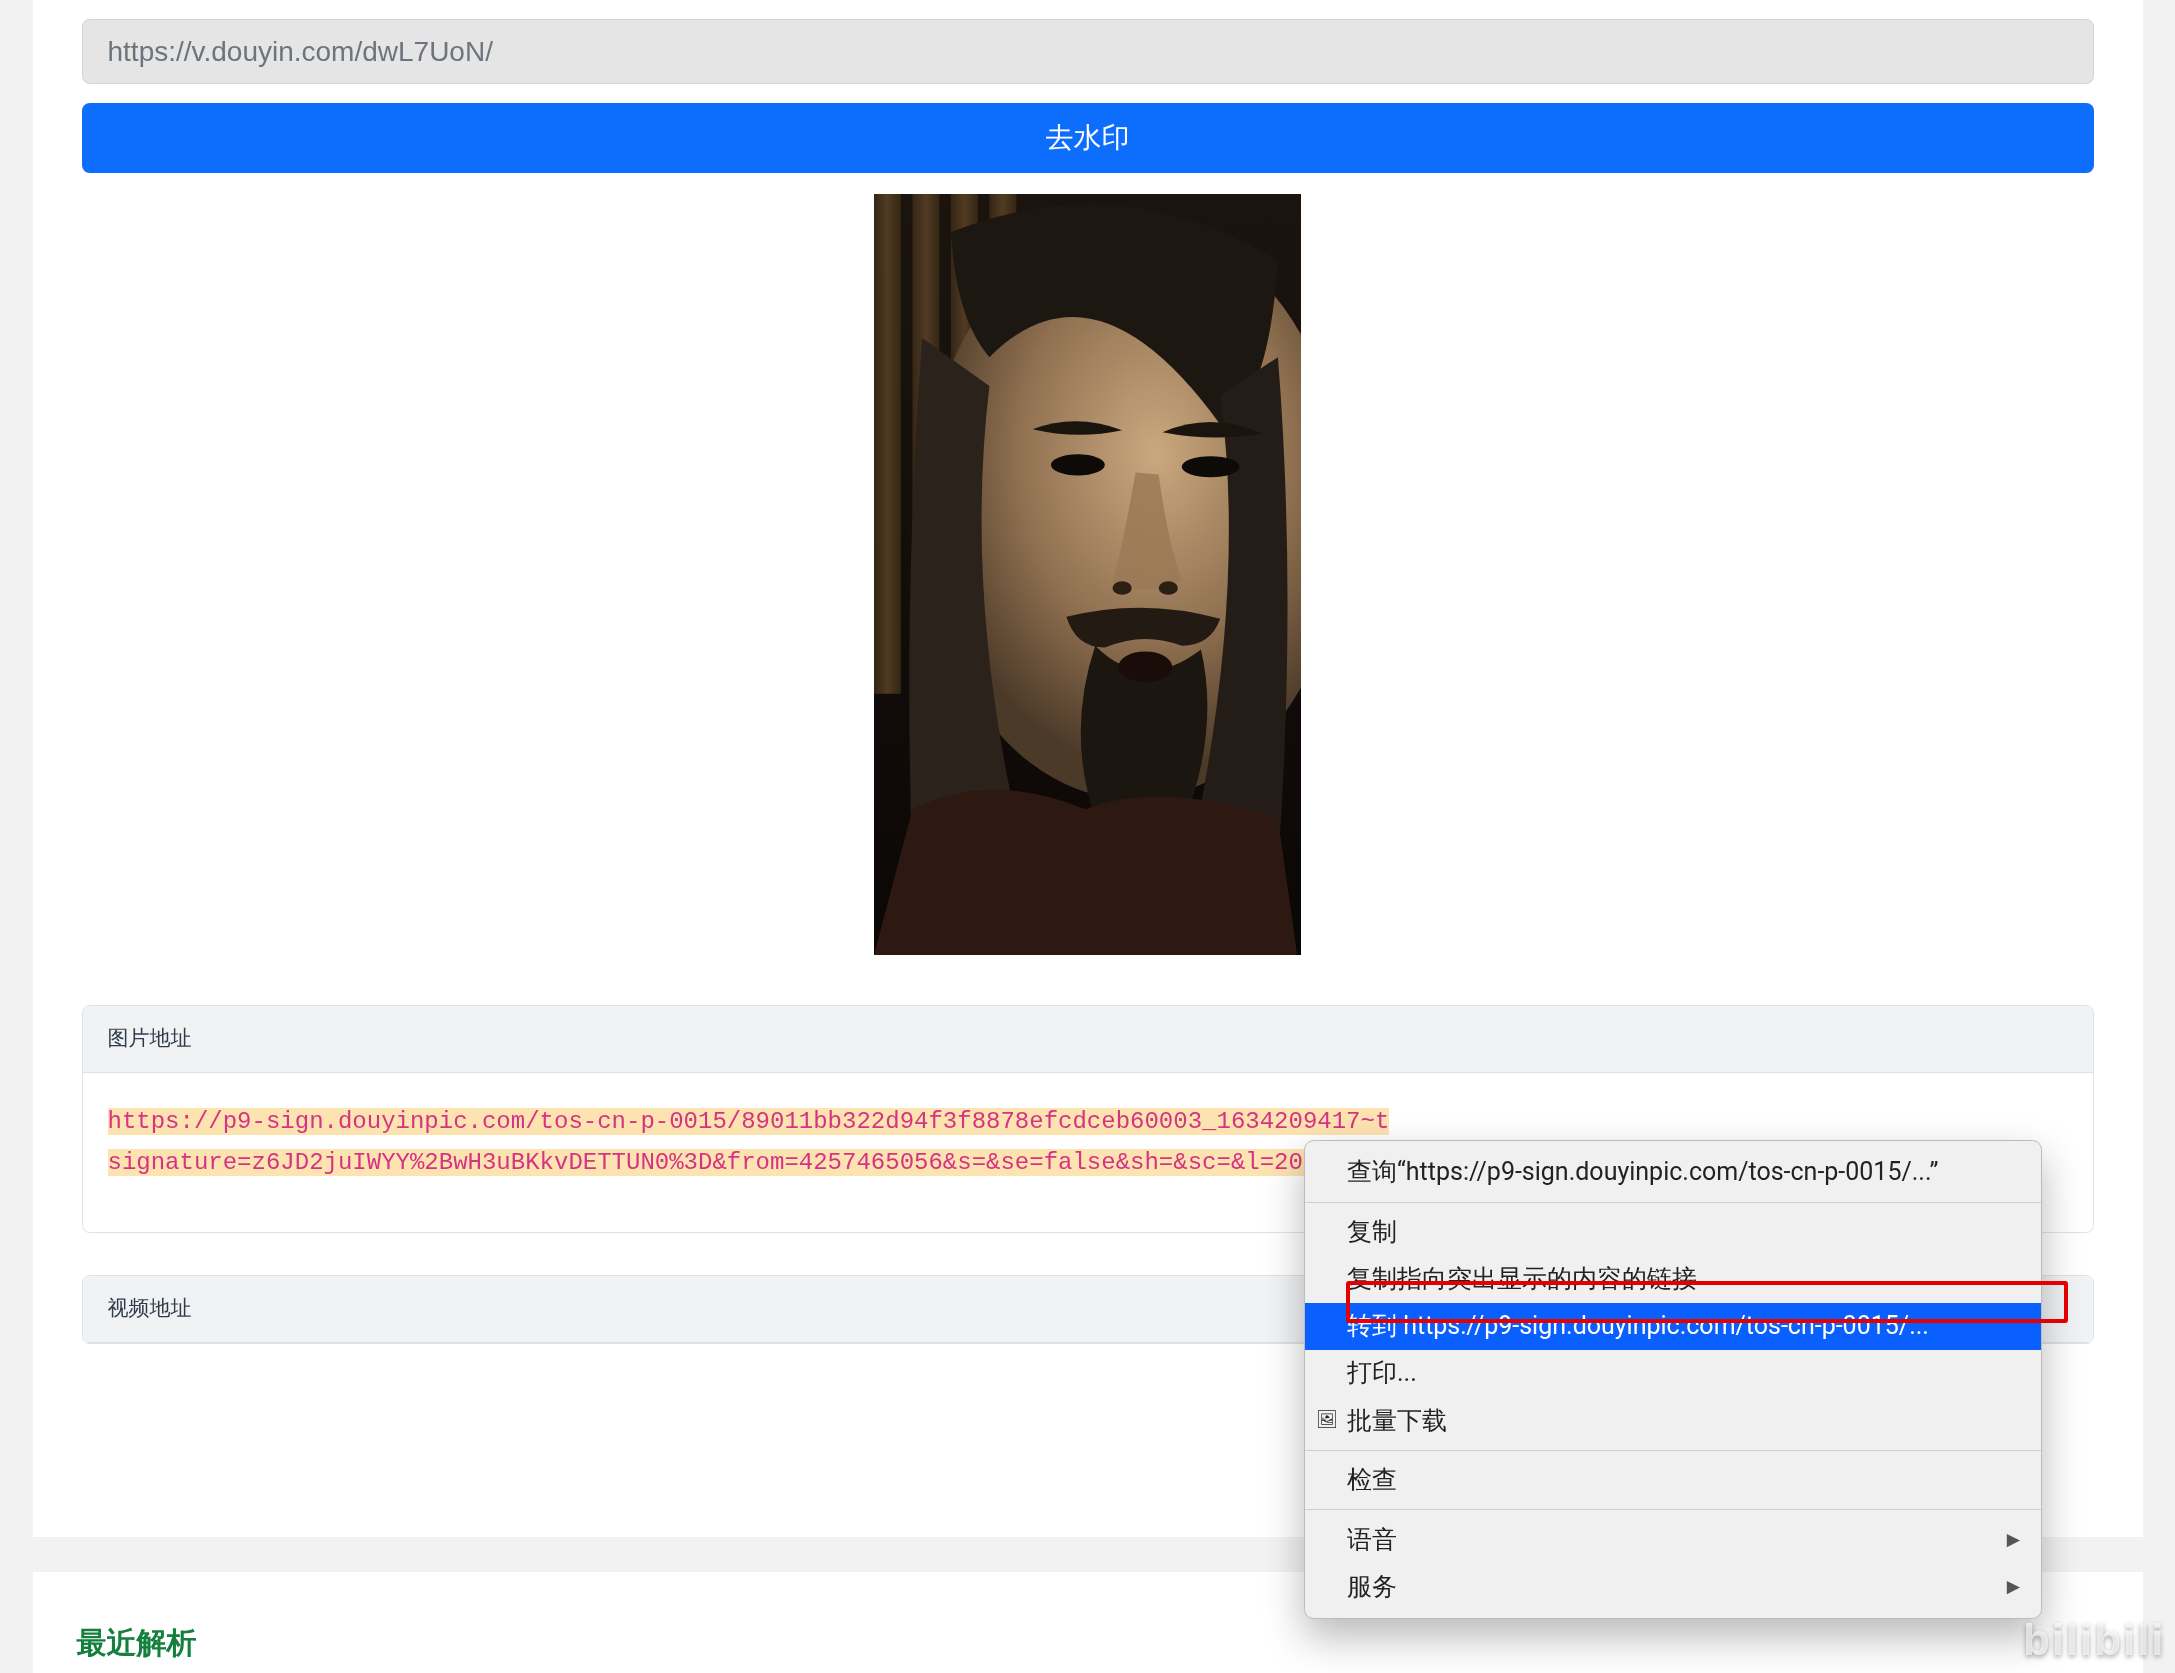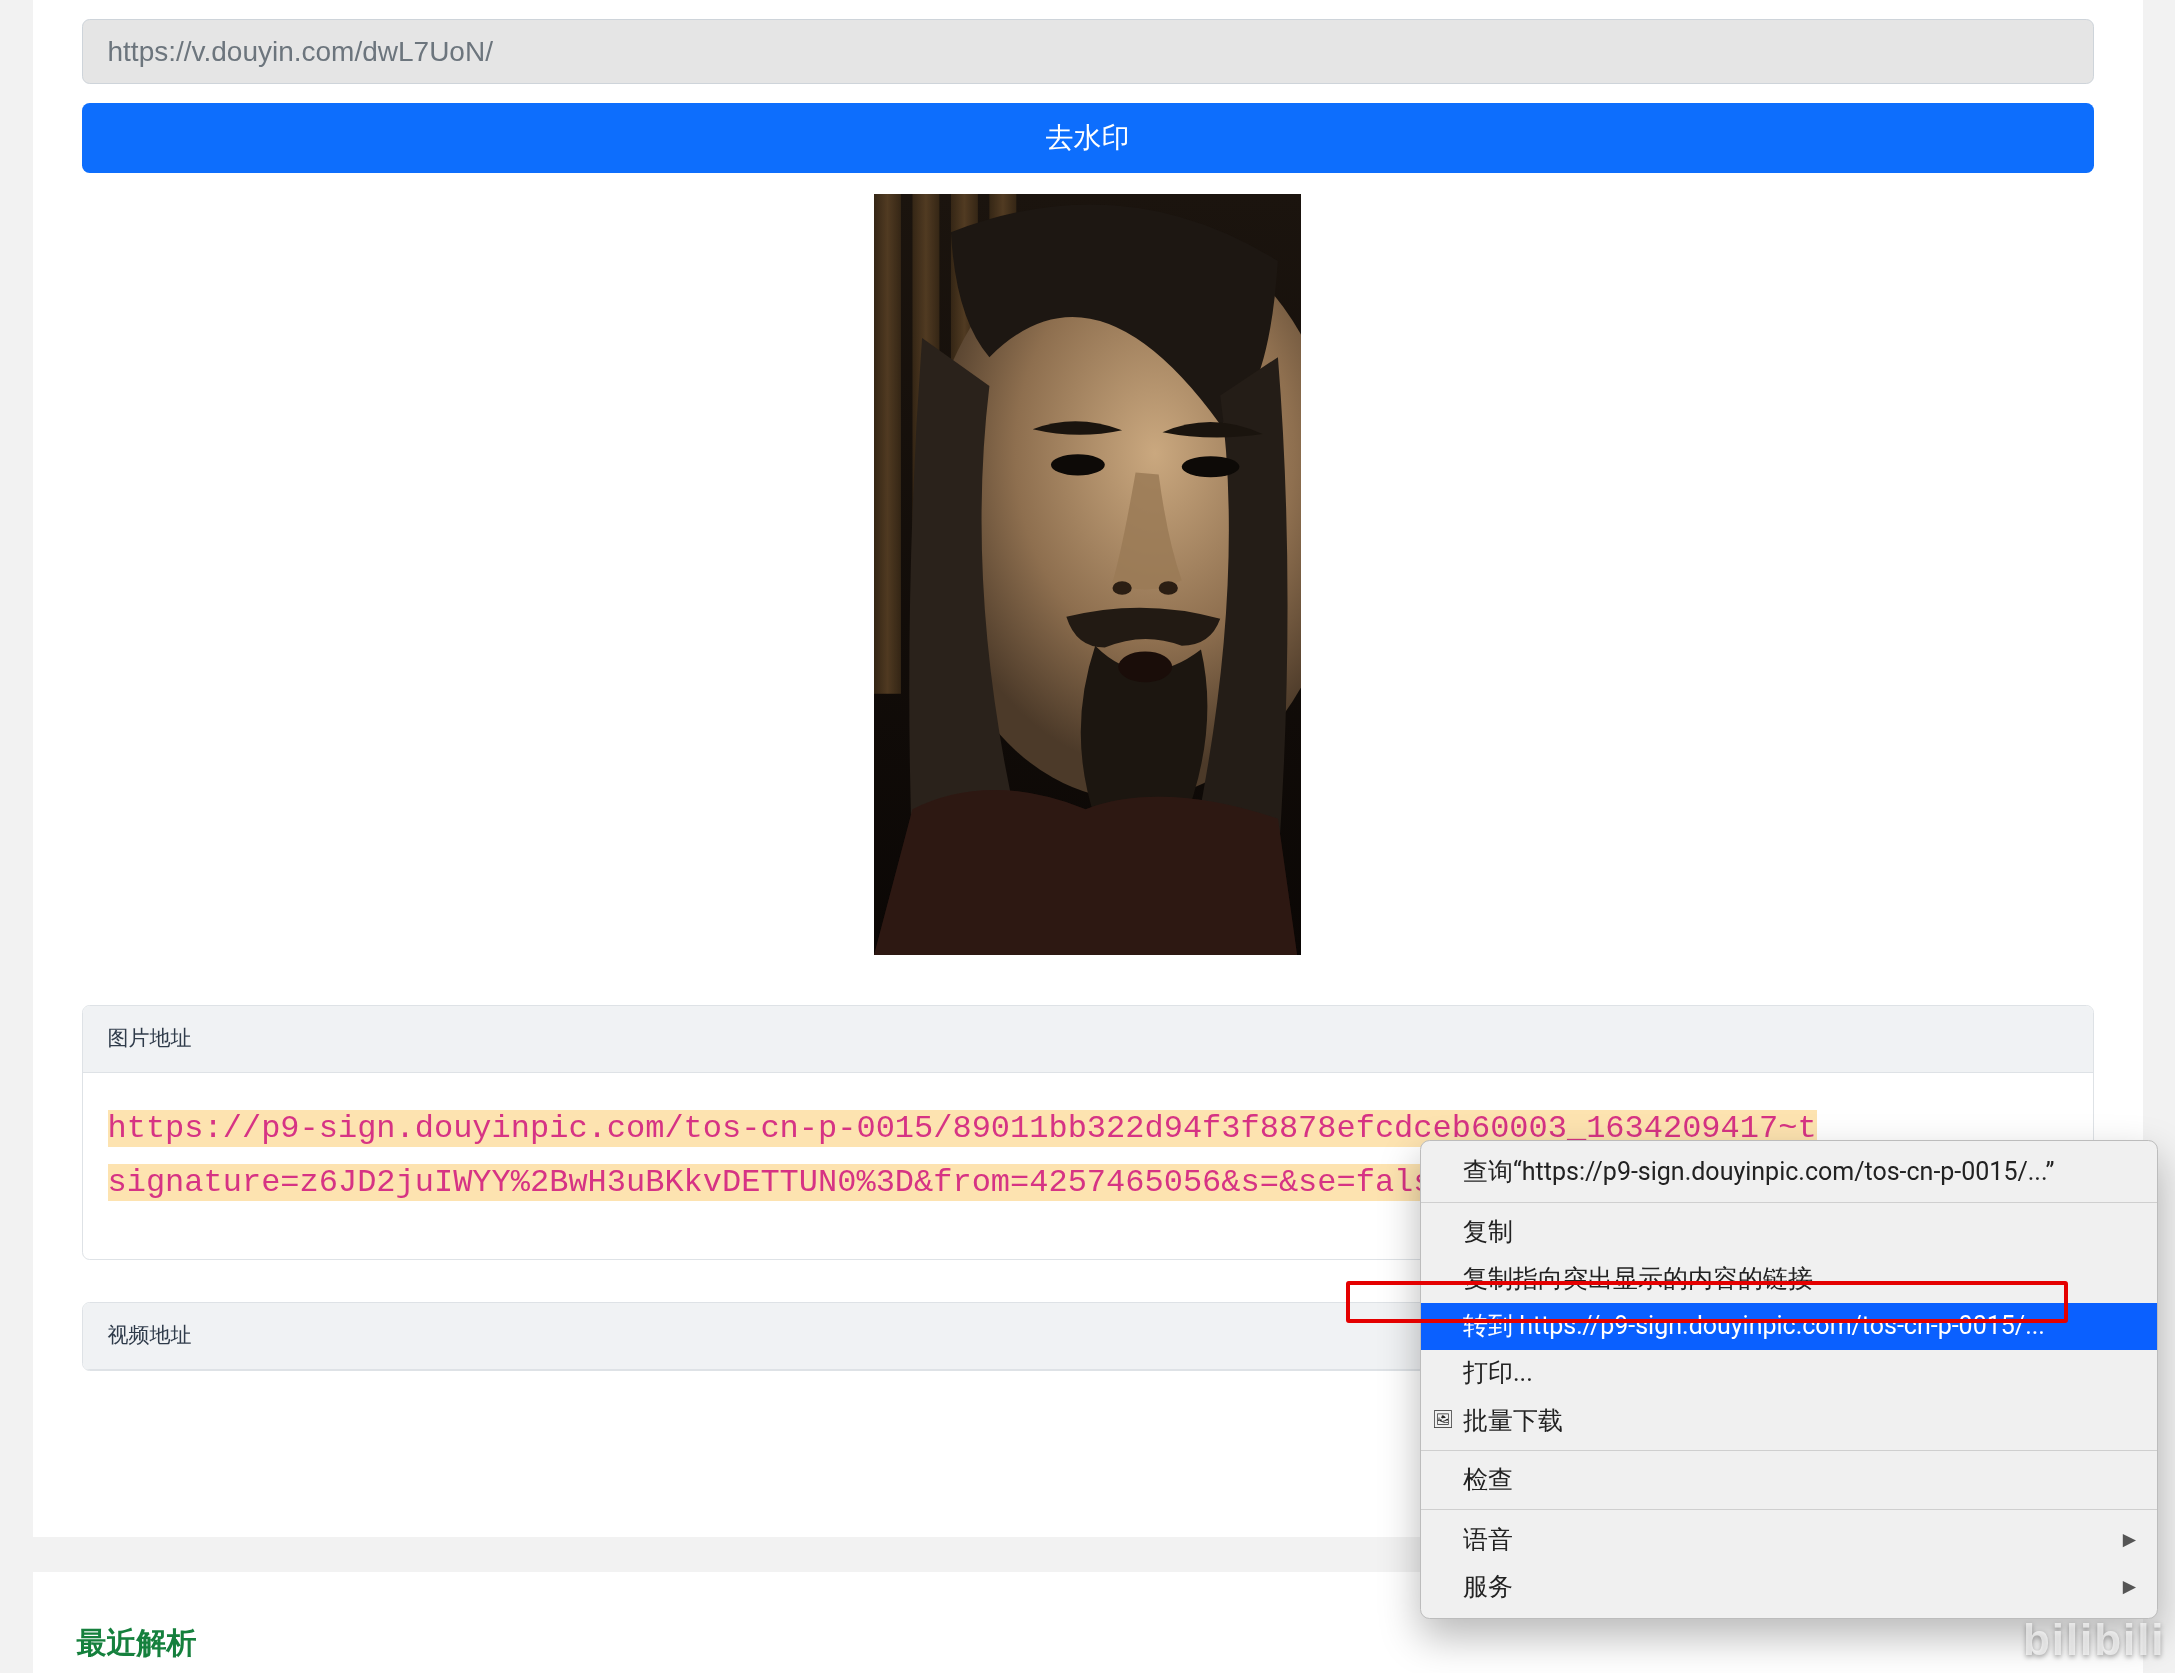--- a/index.html
+++ b/index.html
@@ -82,21 +82,21 @@
     border-bottom: 1px solid #dee2e6;
     font-size: 21px;
     color: #2f3b4a;
   }
   .panel-body {
     padding: 29px 25px 48px 25px;
   }
   .panel-body.short { padding: 0; height: 0; }
   .code-url {
     font-family: "SFMono-Regular", Consolas, "Liberation Mono", Menlo, monospace;
-    font-size: 32px;
+    font-size: 24px;
     color: #d63384;
     word-break: break-all;
     line-height: 1.7;
   }
   .code-url .hl {
     background: #fde3b0;
   }
 
   .panel2 { margin-top: 42px; }
 
@@ -109,21 +109,21 @@
   .recent-title {
     font-size: 30px;
     font-weight: 700;
     color: #15803d;
     margin-top: 21px;
   }
 
   
   .ctx {
     position: absolute;
-    left: 1420px;
+    left: 1304px;
     top: 1140px;
     width: 738px;
     background: #f0f0f0;
     border: 1px solid #bcbcbc;
     border-radius: 9.6px;
     box-shadow: 0 17.3px 40px rgba(0,0,0,0.28);
     padding: 7.7px 0;
     font-size: 25px;
     color: #222;
   }

